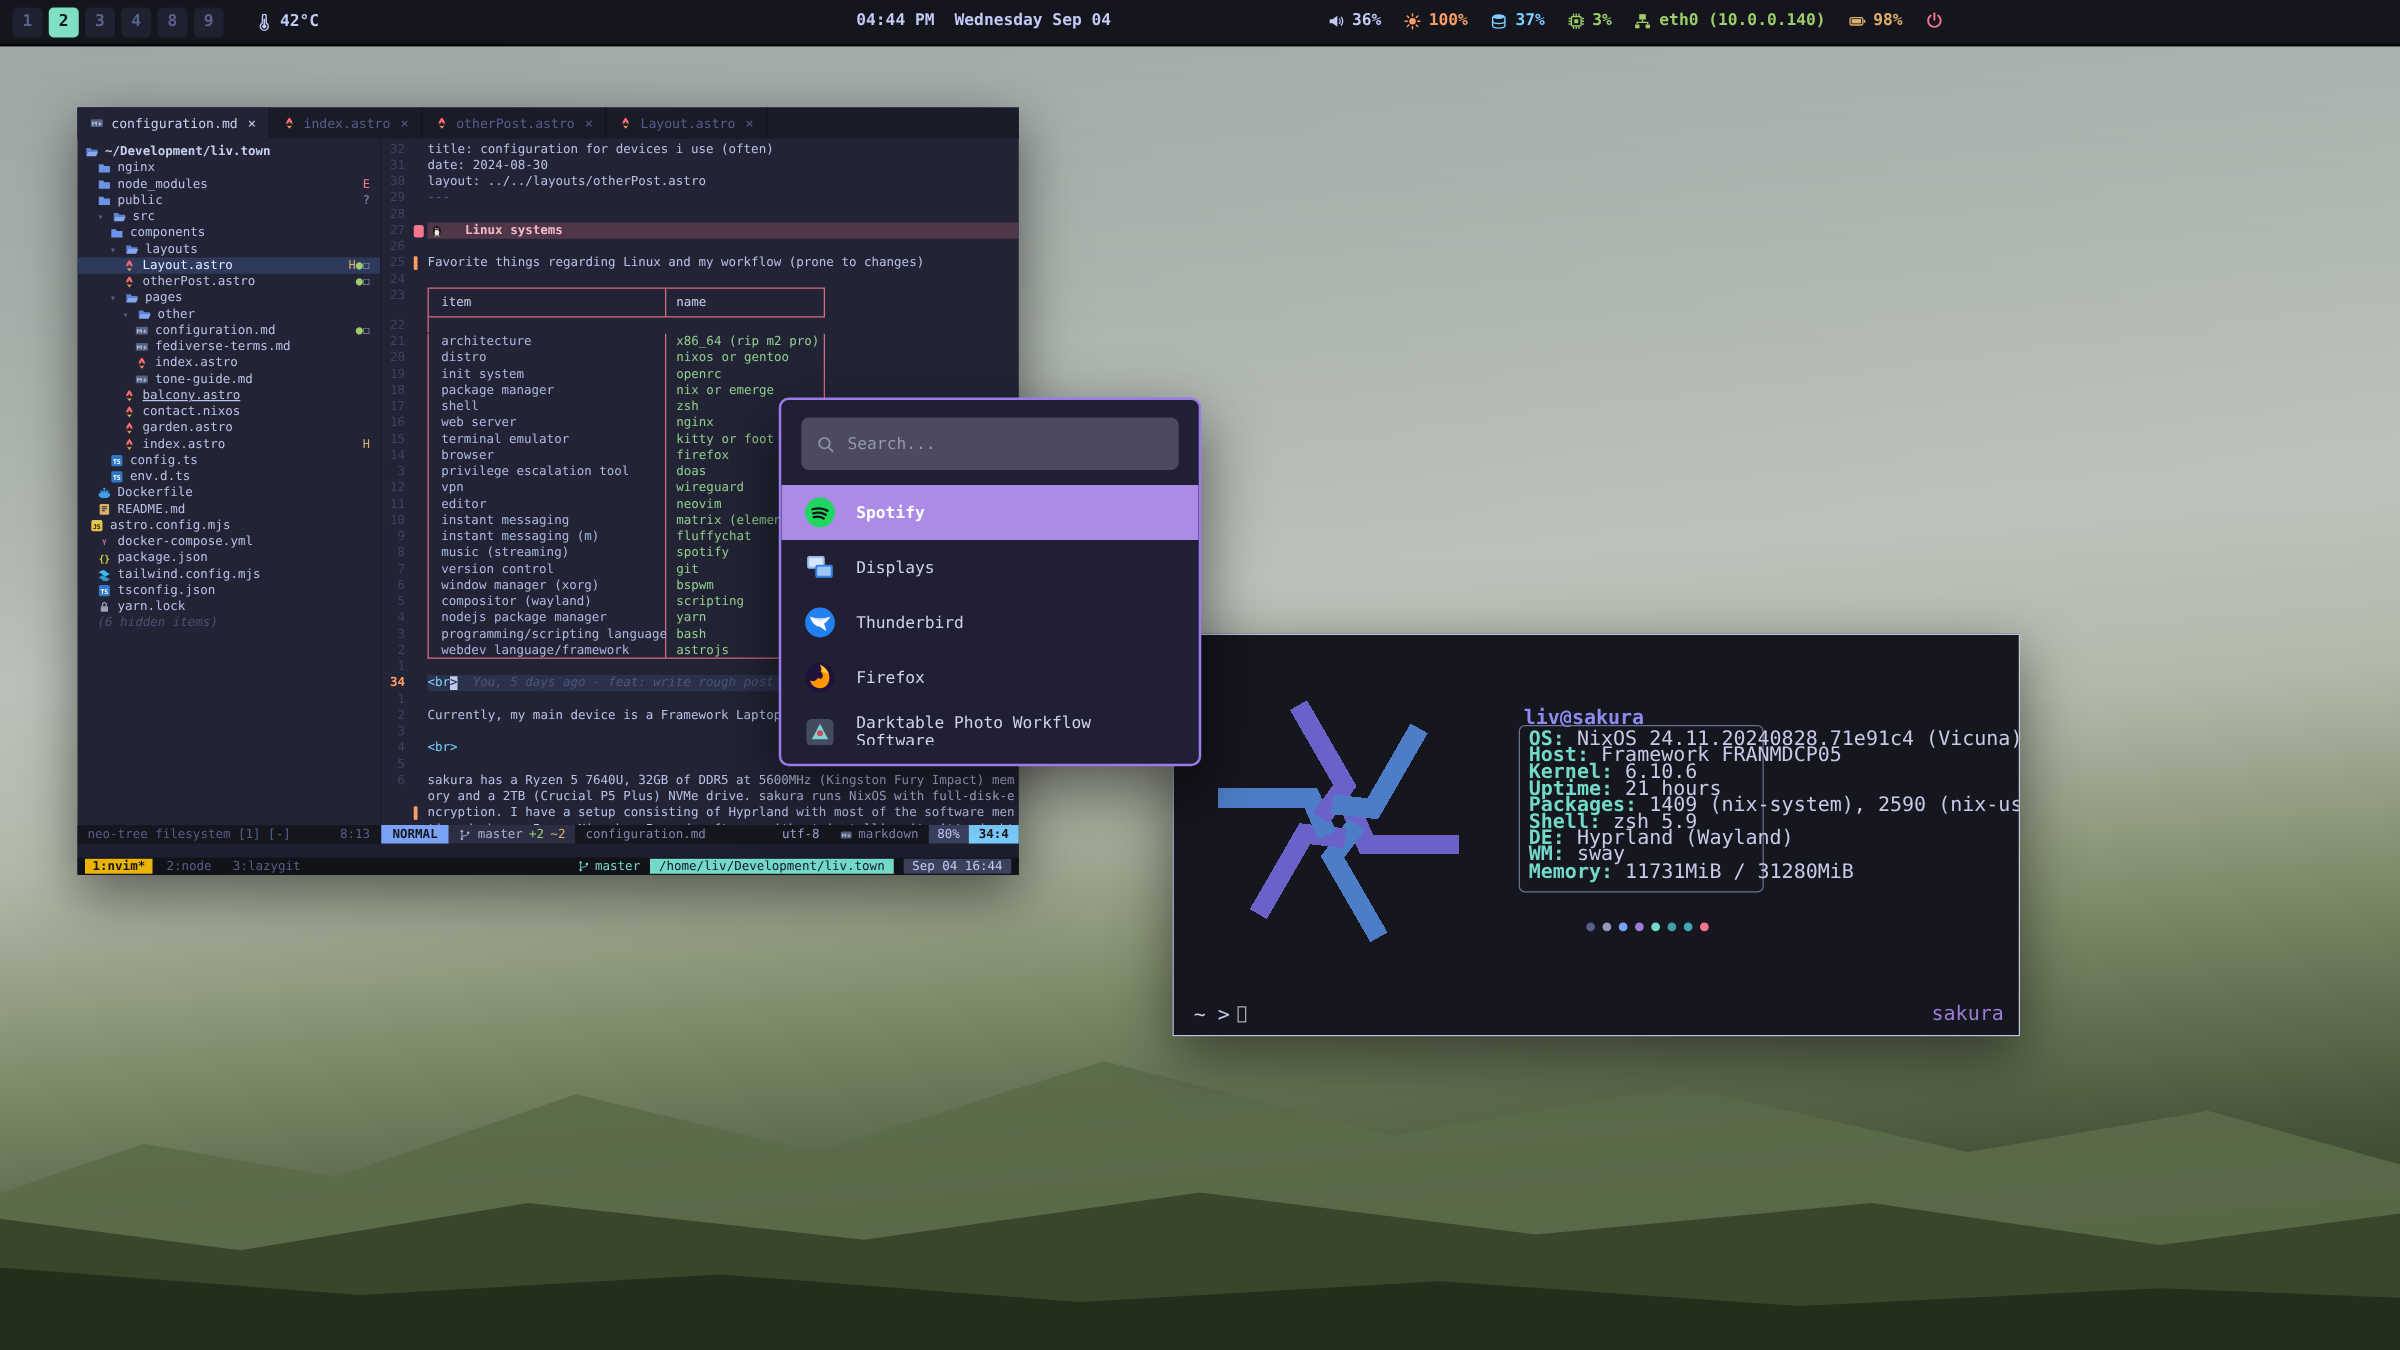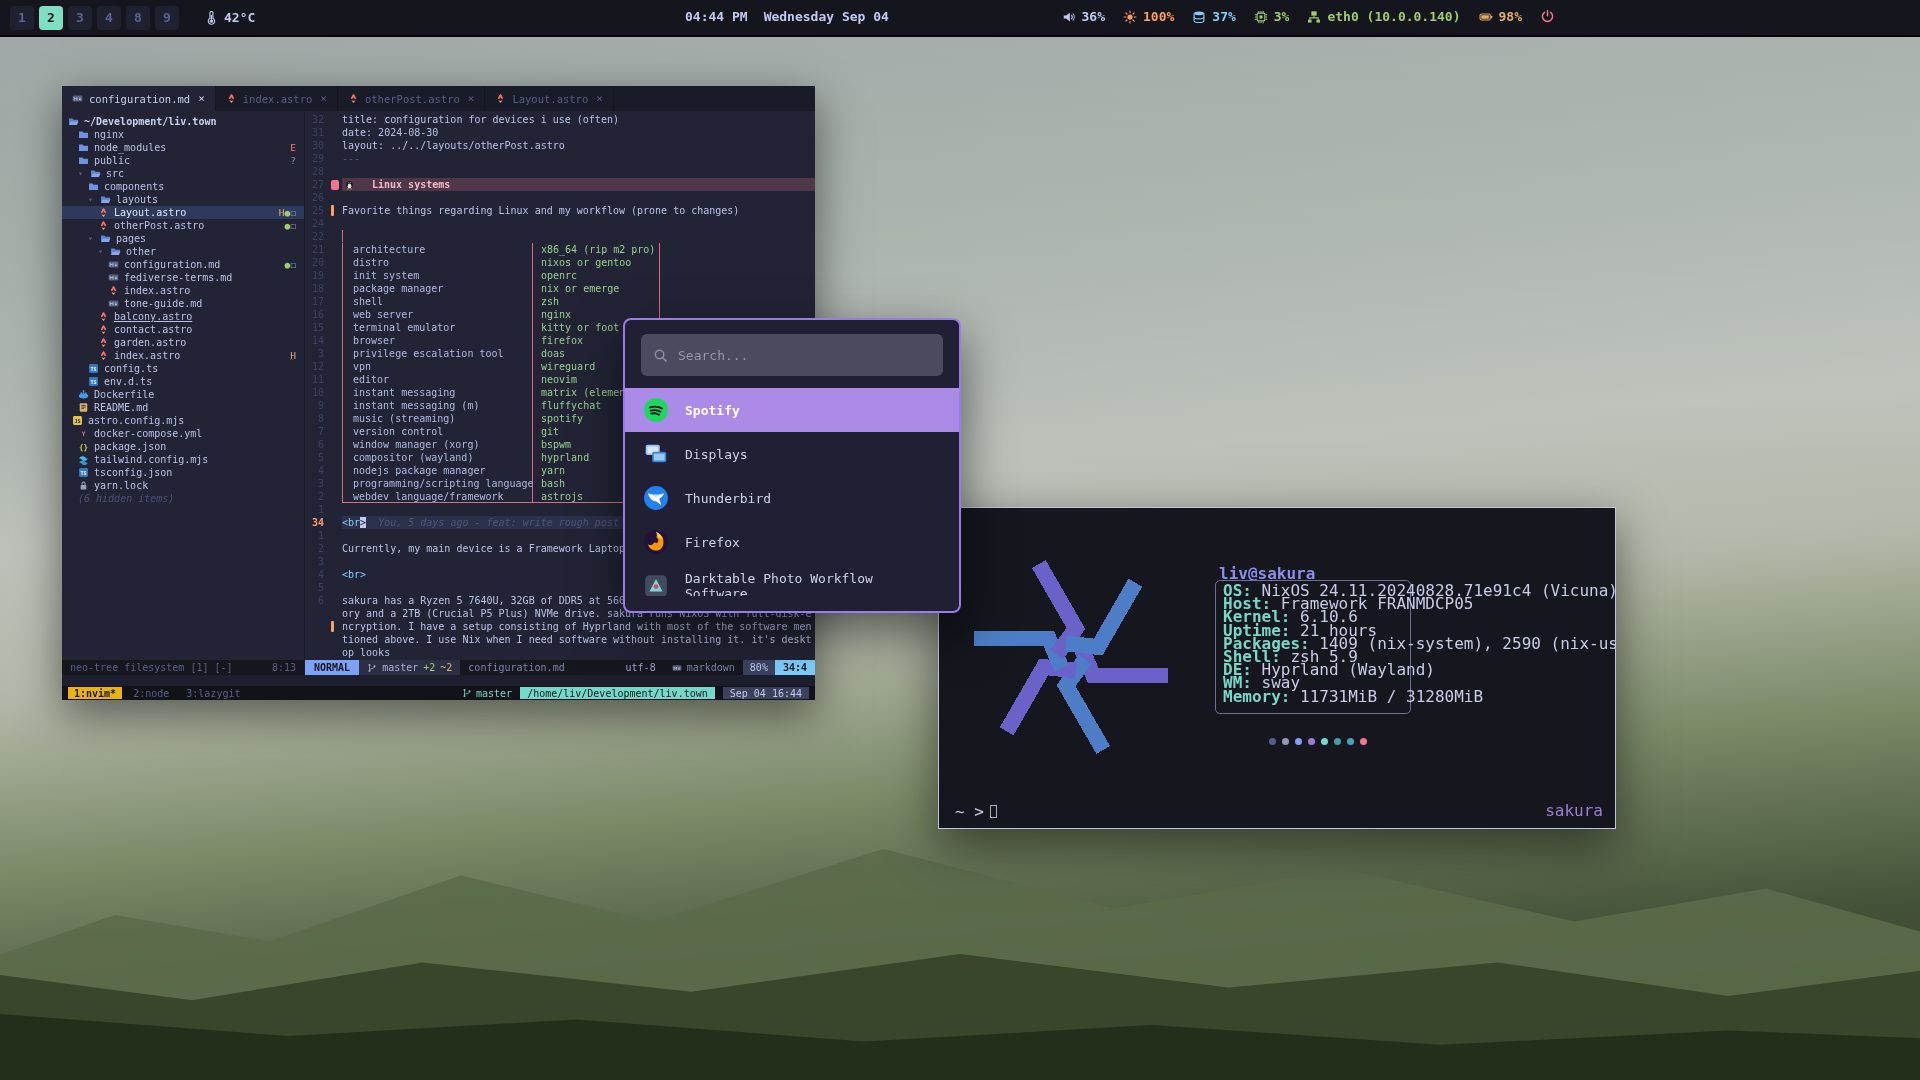--- a/index.html
+++ b/index.html
@@ -438,21 +438,21 @@
             </span>
             <span class="tname">balcony.astro</span>
           </div>
           <div class="trowi" style="padding-left: 36px;">
             <span class="ic">
               <svg viewBox="0 0 16 16">
                 <path d="M8 1.5c2.2 2 3.6 4.7 3.8 7.6L8.9 7.9 8 5.5 7.1 7.9 4.2 9.1C4.4 6.2 5.8 3.5 8 1.5z" fill="#ff6b6b"></path>
                 <path d="M5 10.5l3 1.2 3-1.2-3 4z" fill="#ffa657"></path>
               </svg>
             </span>
-            <span class="tname">contact.astro</span>
+            <span class="tname">contact.nixos</span>
           </div>
           <div class="trowi" style="padding-left: 36px;">
             <span class="ic">
               <svg viewBox="0 0 16 16">
                 <path d="M8 1.5c2.2 2 3.6 4.7 3.8 7.6L8.9 7.9 8 5.5 7.1 7.9 4.2 9.1C4.4 6.2 5.8 3.5 8 1.5z" fill="#ff6b6b"></path>
                 <path d="M5 10.5l3 1.2 3-1.2-3 4z" fill="#ffa657"></path>
               </svg>
             </span>
             <span class="tname">garden.astro</span>
           </div>
@@ -616,20 +616,25 @@
               <span class="sg-ch"></span>
             </span>
             <div class="content">Favorite things regarding Linux and my workflow (prone to changes)</div>
           </div>
           <div class="bline">
             <span class="num">24</span>
             <span class="sign"></span>
             <div class="content"></div>
           </div>
           <div class="bline">
+            <span class="num">23</span>
+            <span class="sign"></span>
+            <div class="content"><div class="trow thead"><span class="c1">item</span><span class="c2h">name</span></div></div>
+          </div>
+          <div class="bline">
             <span class="num">22</span>
             <span class="sign"></span>
             <div class="content"><div class="trow tspacer"></div></div>
           </div>
           <div class="bline">
             <span class="num">21</span>
             <span class="sign"></span>
             <div class="content"><div class="trow tbody"><span class="c1">architecture</span><span class="c2">x86_64 (rip m2 pro)</span></div></div>
           </div>
           <div class="bline">
@@ -703,21 +708,21 @@
             <div class="content"><div class="trow tbody"><span class="c1">version control</span><span class="c2">git</span></div></div>
           </div>
           <div class="bline">
             <span class="num">6</span>
             <span class="sign"></span>
             <div class="content"><div class="trow tbody"><span class="c1">window manager (xorg)</span><span class="c2">bspwm</span></div></div>
           </div>
           <div class="bline">
             <span class="num">5</span>
             <span class="sign"></span>
-            <div class="content"><div class="trow tbody"><span class="c1">compositor (wayland)</span><span class="c2">hyprland</span></div></div>
+            <div class="content"><div class="trow tbody"><span class="c1">compositor (wayland)</span><span class="c2">scripting</span></div></div>
           </div>
           <div class="bline">
             <span class="num">4</span>
             <span class="sign"></span>
             <div class="content"><div class="trow tbody"><span class="c1">nodejs package manager</span><span class="c2">yarn</span></div></div>
           </div>
           <div class="bline">
             <span class="num">3</span>
             <span class="sign"></span>
             <div class="content"><div class="trow tbody"><span class="c1">programming/scripting language</span><span class="c2">bash</span></div></div>

